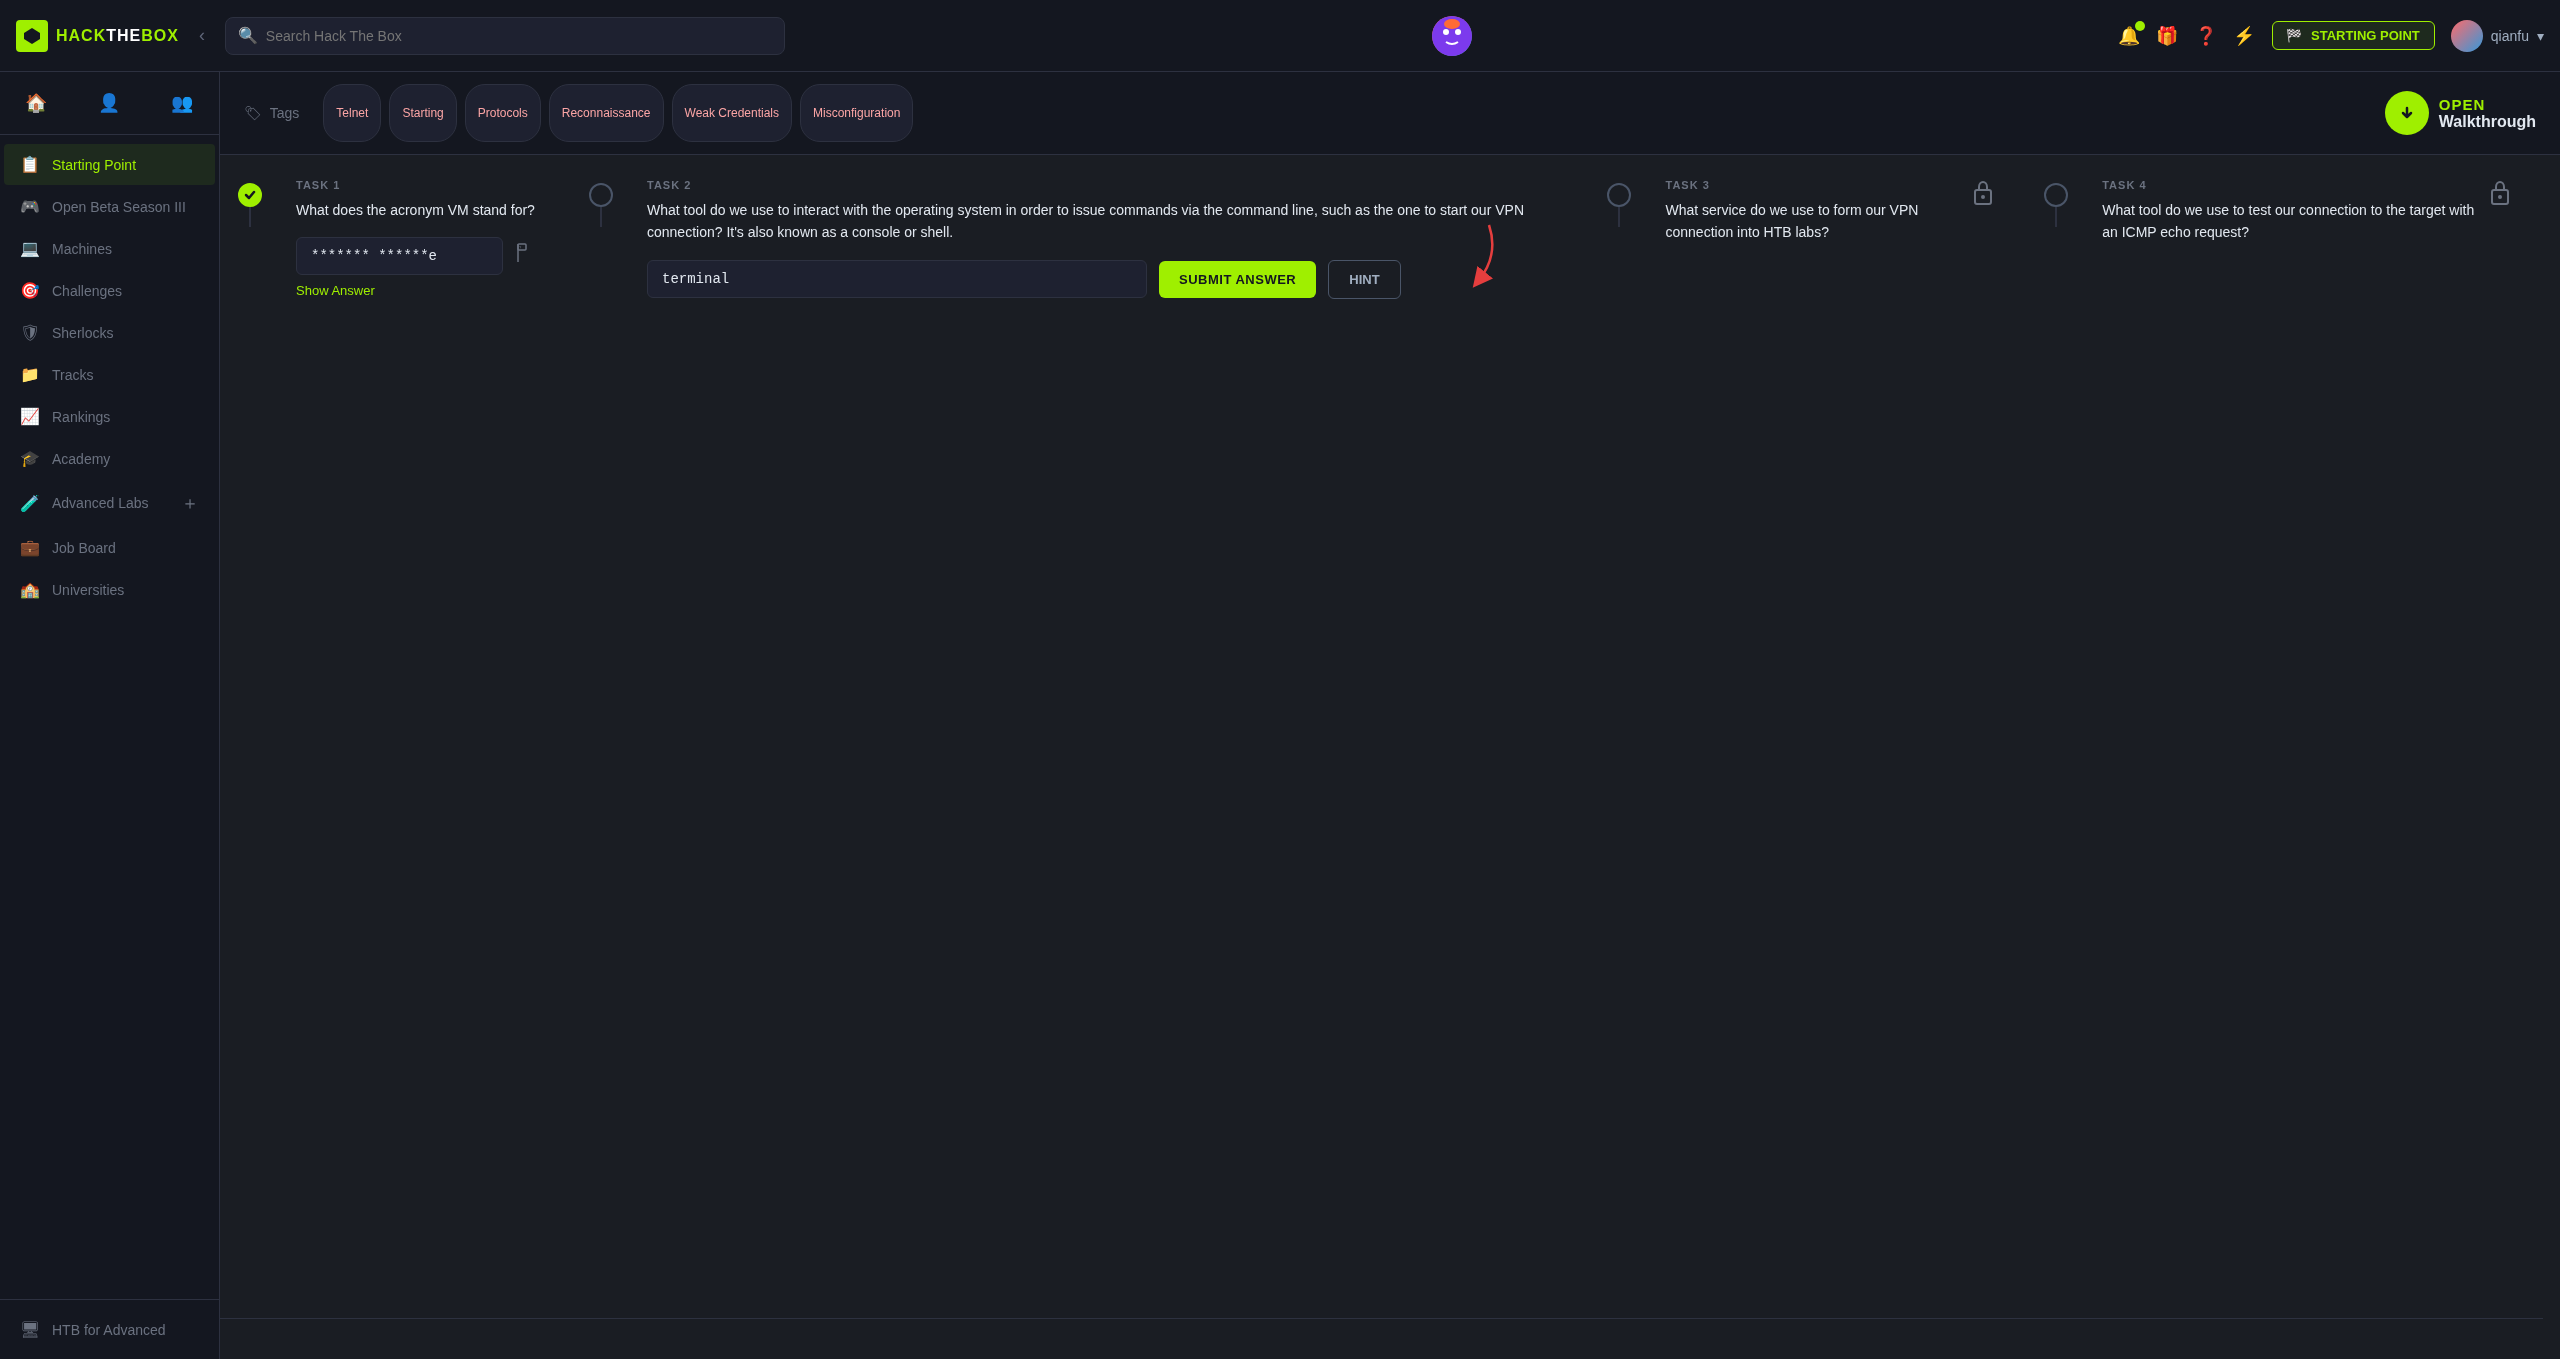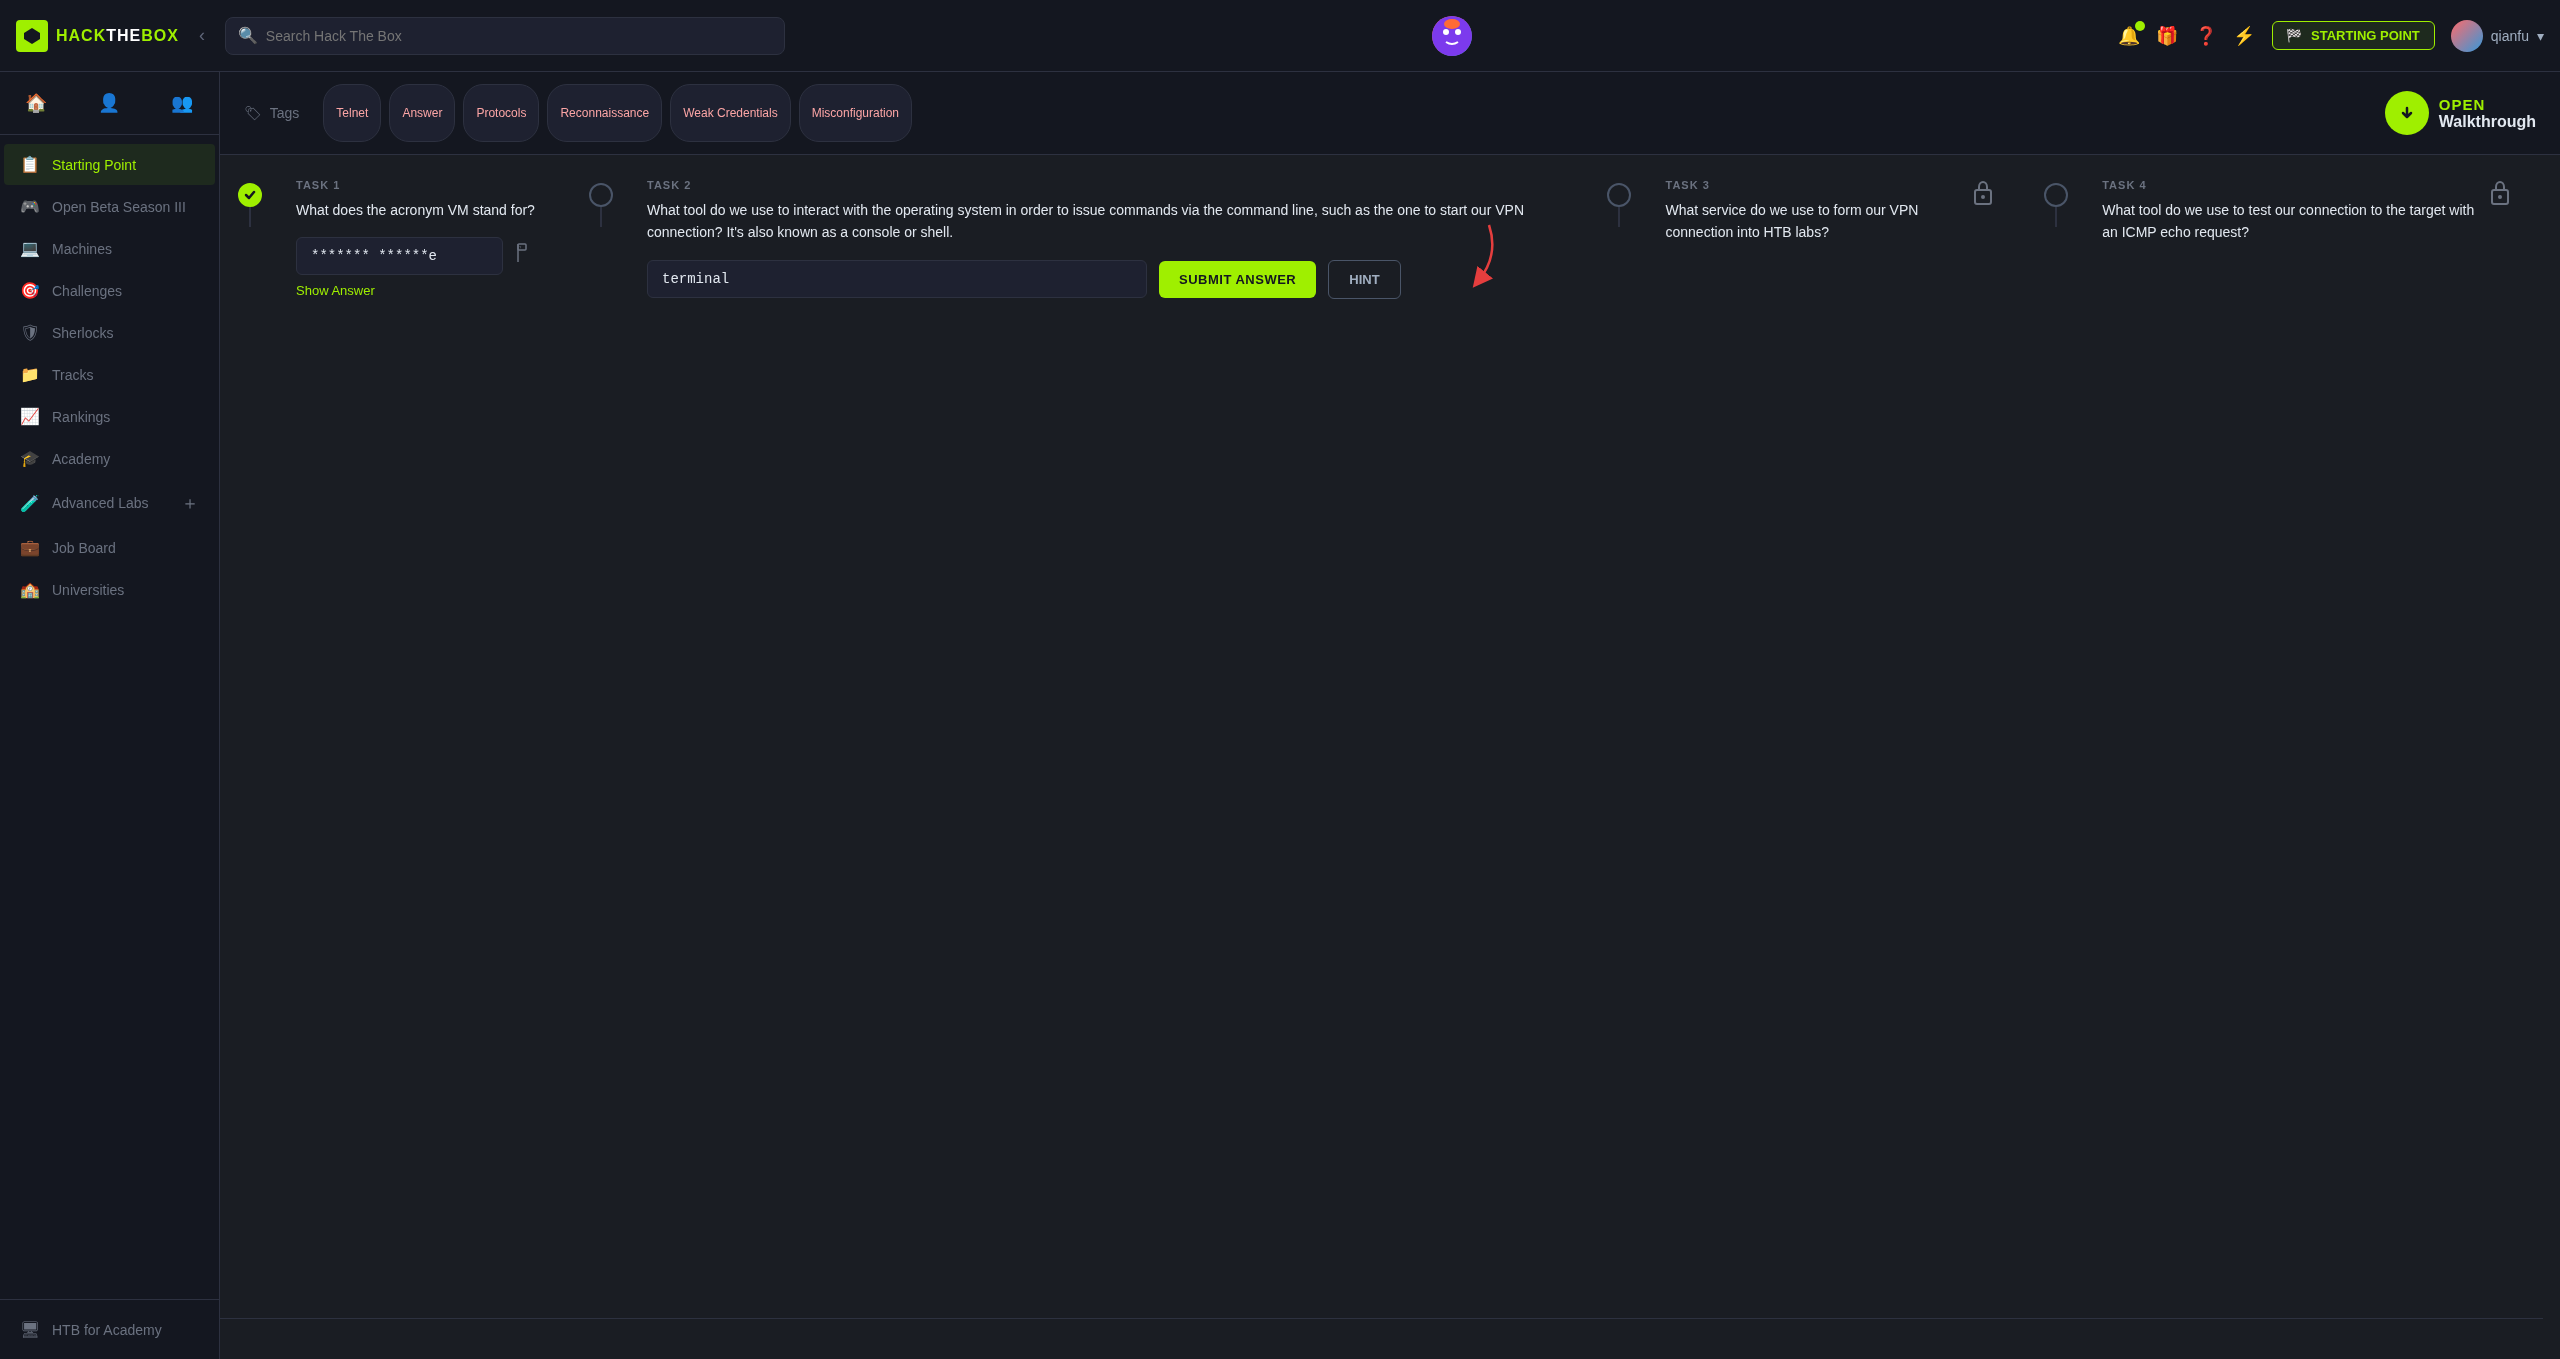--- a/index.html
+++ b/index.html
@@ -498,35 +498,35 @@
         <span class="si-label">Job Board</span>
       </div>
       <div class="sidebar-item">
         <span class="si-icon">🏫</span>
         <span class="si-label">Universities</span>
       </div>
     </nav>
     <div class="sidebar-bottom">
       <div class="sidebar-item">
         <span class="si-icon">🖥</span>
-        <span class="si-label">HTB for Academy</span>
+        <span class="si-label">HTB for Advanced</span>
       </div>
     </div>
   </aside>
 
   <div class="content-area">
 
     <div class="content-header">
       <div class="tags-label">
         <span>🏷</span>
         <span>Tags</span>
       </div>
       <div class="tags-container">
         <span class="tag-pill">Telnet</span>
-        <span class="tag-pill">Answer</span>
+        <span class="tag-pill">Starting</span>
         <span class="tag-pill">Protocols</span>
         <span class="tag-pill">Reconnaissance</span>
         <span class="tag-pill">Weak Credentials</span>
         <span class="tag-pill">Misconfiguration</span>
       </div>
       <div class="walkthrough-btn">
         <div class="walkthrough-icon">
           <svg width="22" height="22" viewBox="0 0 22 22" fill="none">
             <circle cx="11" cy="11" r="10" fill="#9fef00"></circle>
             <path d="M11 6 L11 14 M7 11 L11 15 L15 11" stroke="#141720" stroke-width="2.5" stroke-linecap="round" stroke-linejoin="round"></path>

